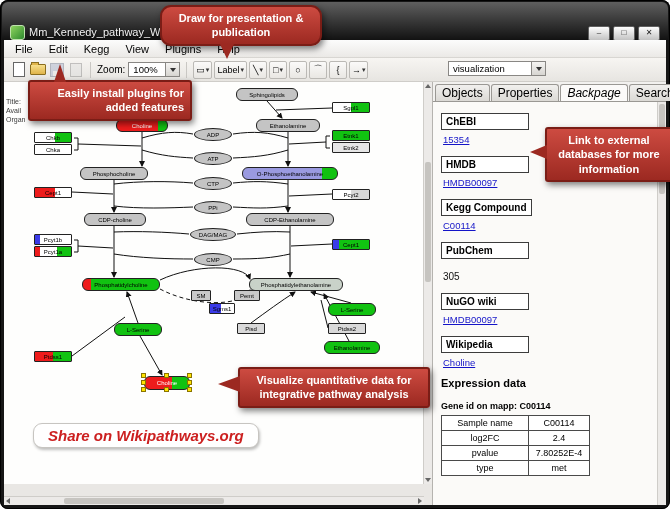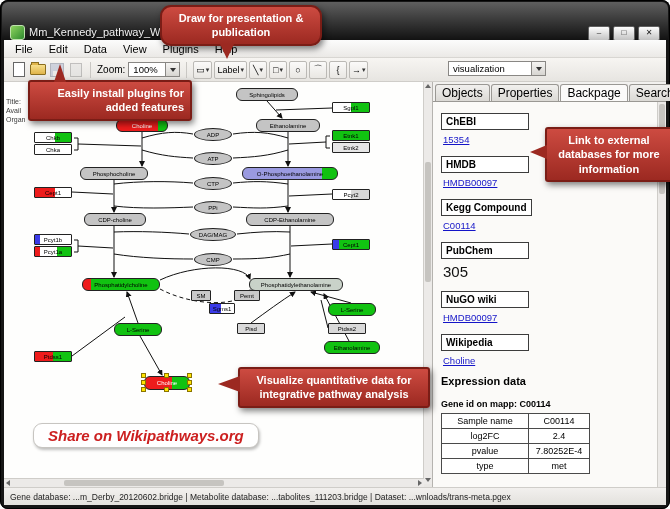--- a/index.html
+++ b/index.html
@@ -79,29 +79,29 @@
   .handle{position:absolute;width:5px;height:5px;background:#ffe300;border:1px solid #8a7400;
           box-sizing:border-box;z-index:3;}
   svg.edges{position:absolute;left:0;top:0;z-index:1;}
 
   
   .sidepanel{flex:1;display:flex;flex-direction:column;border-left:1px solid #b5b3af;
              background:#f2f1ef;position:relative;min-width:0;}
   .tabbar{height:19px;display:flex;gap:1px;padding:2px 2px 0;font-size:12px;box-sizing:border-box;}
   .tab{padding:1px 6px;background:linear-gradient(#f1f0ee,#dbd9d5);border:1px solid #9a9894;
        border-bottom:none;border-radius:3px 3px 0 0;white-space:nowrap;}
-  .tab.active{background:#fbfaf9;position:relative;top:0px;}
+  .tab.active{background:#fbfaf9;position:relative;top:0px;font-style:italic;}
   .panel-body{flex:1;background:#fbfaf8;border-top:1px solid #9a9894;position:relative;
               padding:9px 16px 2px 8px;overflow:hidden;}
   .panel-scroll{position:absolute;right:0;top:0;bottom:0;width:8px;background:#eceae8;
                 border-left:1px solid #cfcdc9;}
   .bp-header{display:inline-block;min-width:78px;border:1px solid #3c3c3c;background:#fff;
              font-weight:bold;font-size:10px;padding:2px 4px;margin-bottom:4px;}
   .bp-link{display:block;color:#1414c8;text-decoration:underline;font-size:9.5px;margin:0 0 9px 2px;}
-  .bp-value{display:block;font-size:15px;margin:0 0 9px 2px;color:#111;}
+  .bp-value{display:block;font-size:10px;margin:8px 0 9px 2px;color:#111;}
   .bp-expression{font-weight:bold;font-size:11px;margin:3px 0 12px;}
   .bp-geneid{font-weight:bold;font-size:9px;margin:0 0 4px;}
   table.bp-table{border-collapse:collapse;font-size:9px;background:#fff;}
   table.bp-table td{border:1px solid #4a4a4a;padding:2px 4px;text-align:center;}
   table.bp-table td:first-child{min-width:78px;}
   table.bp-table td:last-child{min-width:52px;}
 
   .statusbar{height:17px;border-top:1px solid #cfcdc9;font-size:8.5px;color:#222;
              background:linear-gradient(#f2f0ee,#e3e1dd);display:flex;align-items:center;
              padding:0 6px;white-space:nowrap;overflow:hidden;}
@@ -130,21 +130,21 @@
         <div class="wbtn">□</div>
         <div class="wbtn">✕</div>
       </div>
   </div>
 
   <div class="client">
 
     <div class="menubar">
         <div class="menu-item">File</div>
         <div class="menu-item">Edit</div>
-        <div class="menu-item">Data</div>
+        <div class="menu-item">Kegg</div>
         <div class="menu-item">View</div>
         <div class="menu-item">Plugins</div>
         <div class="menu-item">Help</div>
       </div>
 
     <div class="toolbar">
       <span style="display:flex;gap:2px;" id="file-btns">
           <div class="fbtn">
             <span class="ic-new"></span>
           </div>
@@ -350,23 +350,20 @@
                 </tr>
               </tbody>
             </table>
           <div class="panel-scroll">
             <div class="thumb-v" style="top:2px;height:90px;"></div>
           </div>
         </div>
       </div>
     </div>
 
-    <div class="statusbar">
-      <span>Gene database: ...m_Derby_20120602.bridge  |  Metabolite database: ...tabolites_111203.bridge  |  Dataset: ...wnloads/trans-meta.pgex</span>
-    </div>
   </div>
 </div>
 
 <div class="callout" style="left:160px;top:5px;width:146px;border-radius:11px;">
   <span>Draw for presentation &amp; publication</span>
   <span class="pointer" style="left:58px;top:100%;border-left:7px solid transparent;border-right:7px solid transparent;border-top:15px solid #9c2921;"></span>
 </div>
 
 <div class="callout" style="left:28px;top:80px;width:148px;text-align:right;">
   <span>Easily install plugins for added features</span>

